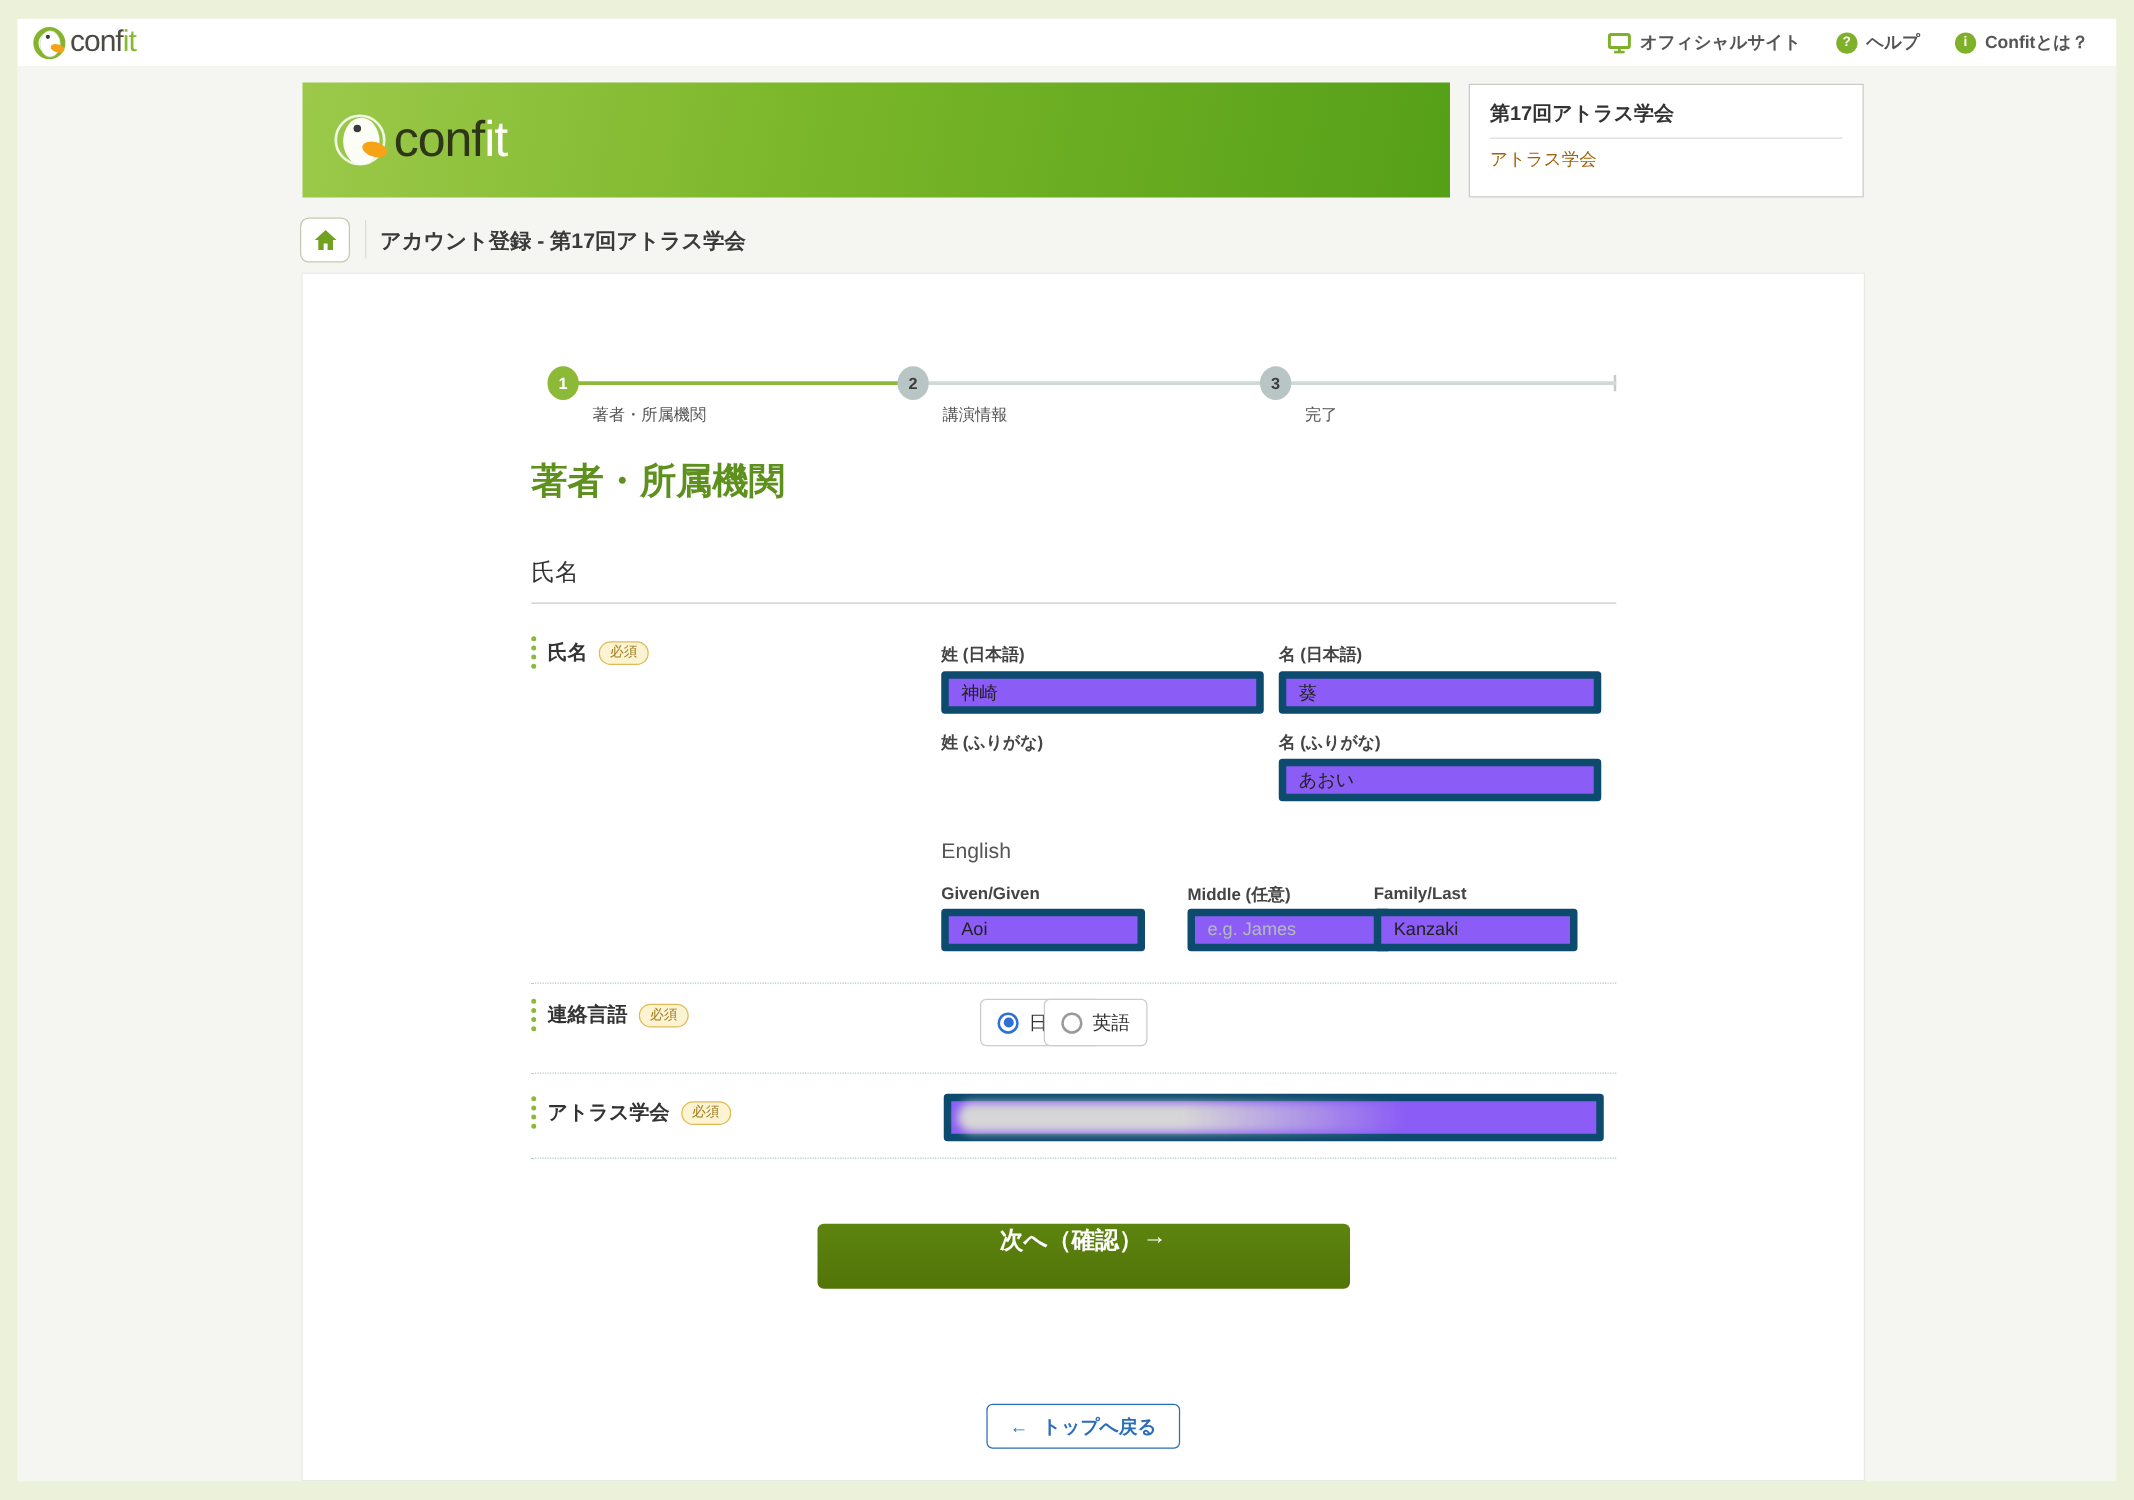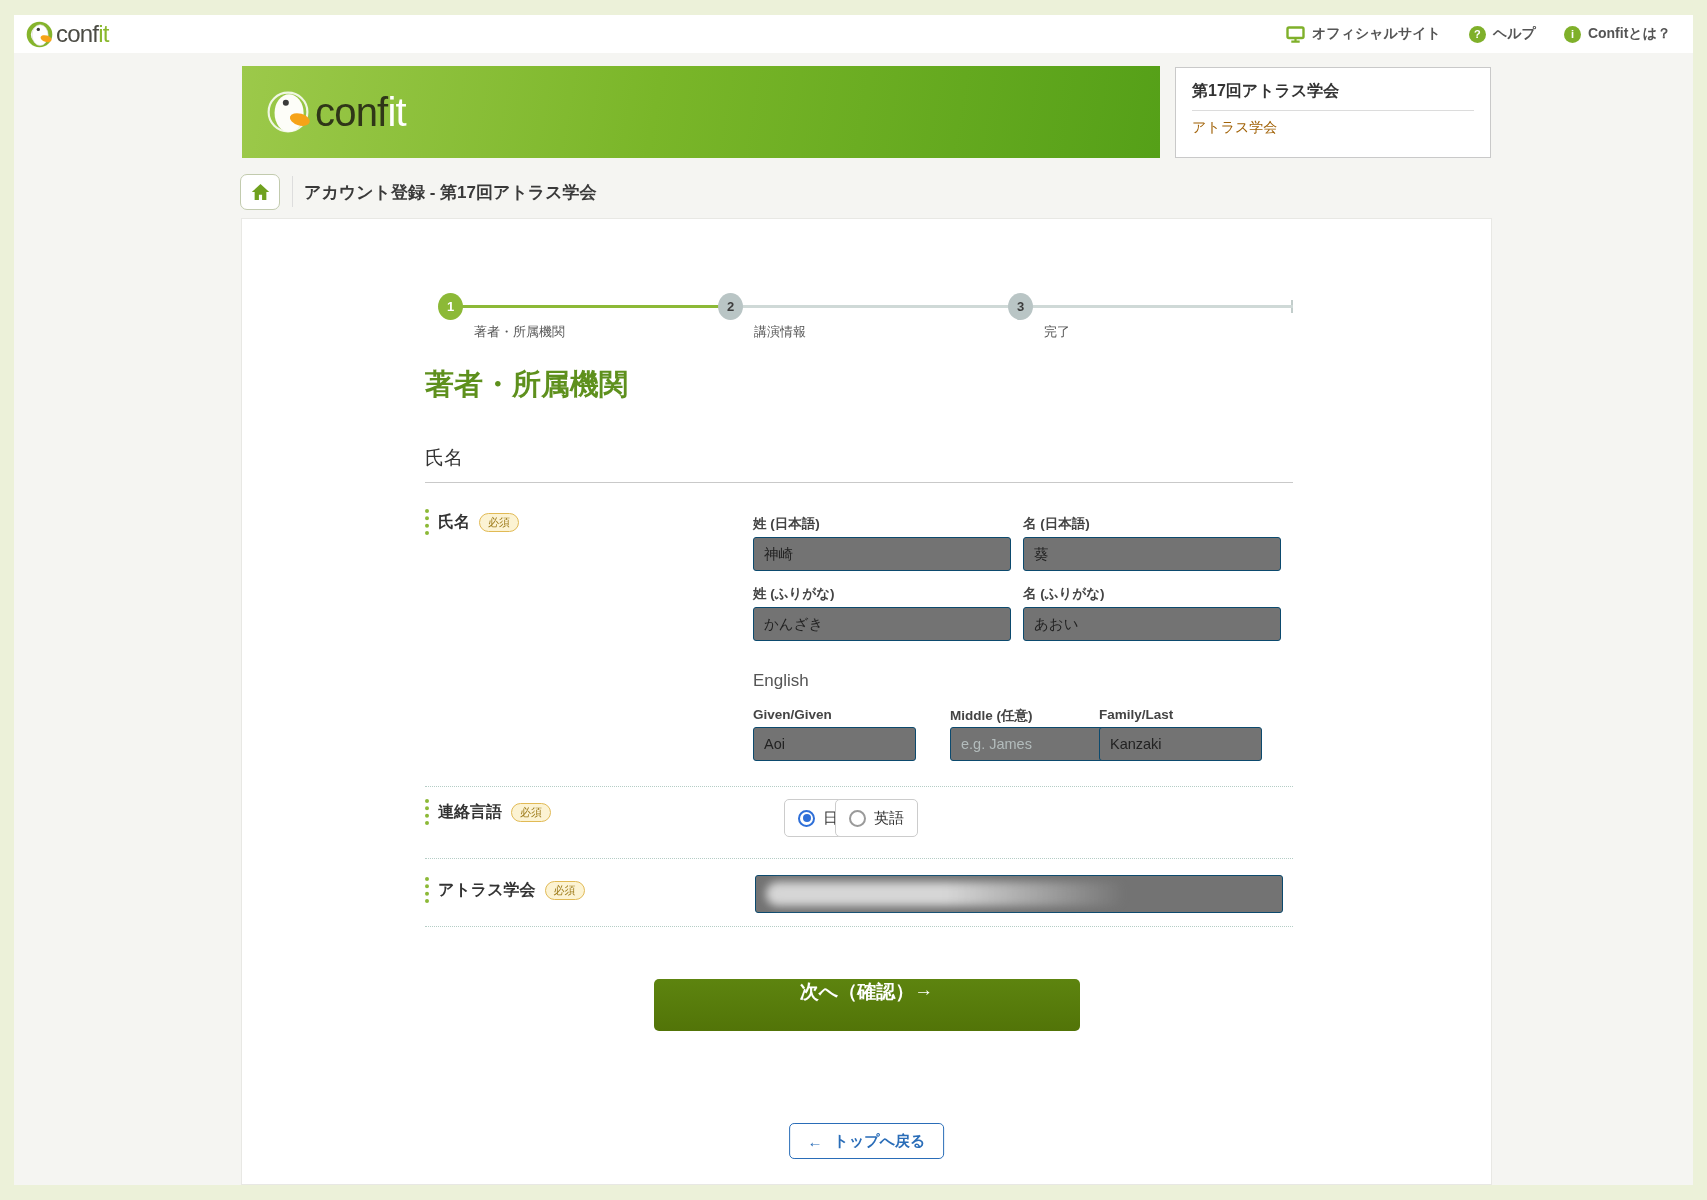--- a/index.html
+++ b/index.html
@@ -66,21 +66,21 @@
              padding-bottom:11px;border-bottom:1px solid #c9c9c9}
 
   .row-label{position:absolute;left:183px;display:flex;align-items:center;gap:9px}
   .rl1{top:290px}.rl2{top:580px}.rl3{top:658px}
   .marker{border-left:4px dotted #8cb937;height:26px}
   .row-label .lbl{font-size:16px;font-weight:bold;color:#333}
   .req{background:#fcf3d3;border:1px solid #e1ba55;color:#9e7c1c;font-size:11px;font-weight:normal;
        padding:3px 8px;border-radius:11px;line-height:1}
 
   .flabel{position:absolute;font-size:13.5px;font-weight:bold;color:#444}
-  .finput{position:absolute;background:#737373;border:1px solid #0c4a6e;border-radius:3px;
+  .finput{position:absolute;background:#8b5cf6;border:6px solid #0c4a6e;border-radius:3px;
           font-size:14.5px;color:#222;padding:0 10px;font-family:inherit;height:34px}
   .finput::placeholder{color:#b3bcbc}
 
   .c1{left:511px}.c2{left:781px}
   .e1{left:511px}.e2{left:708px}.e3{left:857px}
   .lrow1{top:296px}.irow1{top:318px}
   .lrow2{top:366px}.irow2{top:388px}
   .w2{width:258px}.w3{width:163px}
   .eng-head{position:absolute;left:511px;top:452px;font-size:17px;font-weight:normal;color:#555}
   .lrow3{top:488px}.irow3{top:508px}
@@ -191,21 +191,20 @@
       <span class="req">必須</span>
     </div>
 
     <div class="flabel c1 lrow1">姓 (日本語)</div>
     <div class="flabel c2 lrow1">名 (日本語)</div>
     <input class="finput c1 irow1 w2" value="神崎" style="">
     <input class="finput c2 irow1 w2" value="葵" style="">
 
     <div class="flabel c1 lrow2">姓 (ふりがな)</div>
     <div class="flabel c2 lrow2">名 (ふりがな)</div>
-    <input class="finput c1 irow2 w2" value="かんざき" style="">
     <input class="finput c2 irow2 w2" value="あおい" style="">
 
     <div class="eng-head">English</div>
     <div class="flabel e1 lrow3">Given/Given</div>
     <div class="flabel e2 lrow3">Middle (任意)</div>
     <div class="flabel e3 lrow3">Family/Last</div>
     <input class="finput e1 irow3 w3" value="Aoi" style="">
     <input class="finput e2 irow3 w3" placeholder="e.g. James" style="">
     <input class="finput e3 irow3 w3" value="Kanzaki" style="">
 

